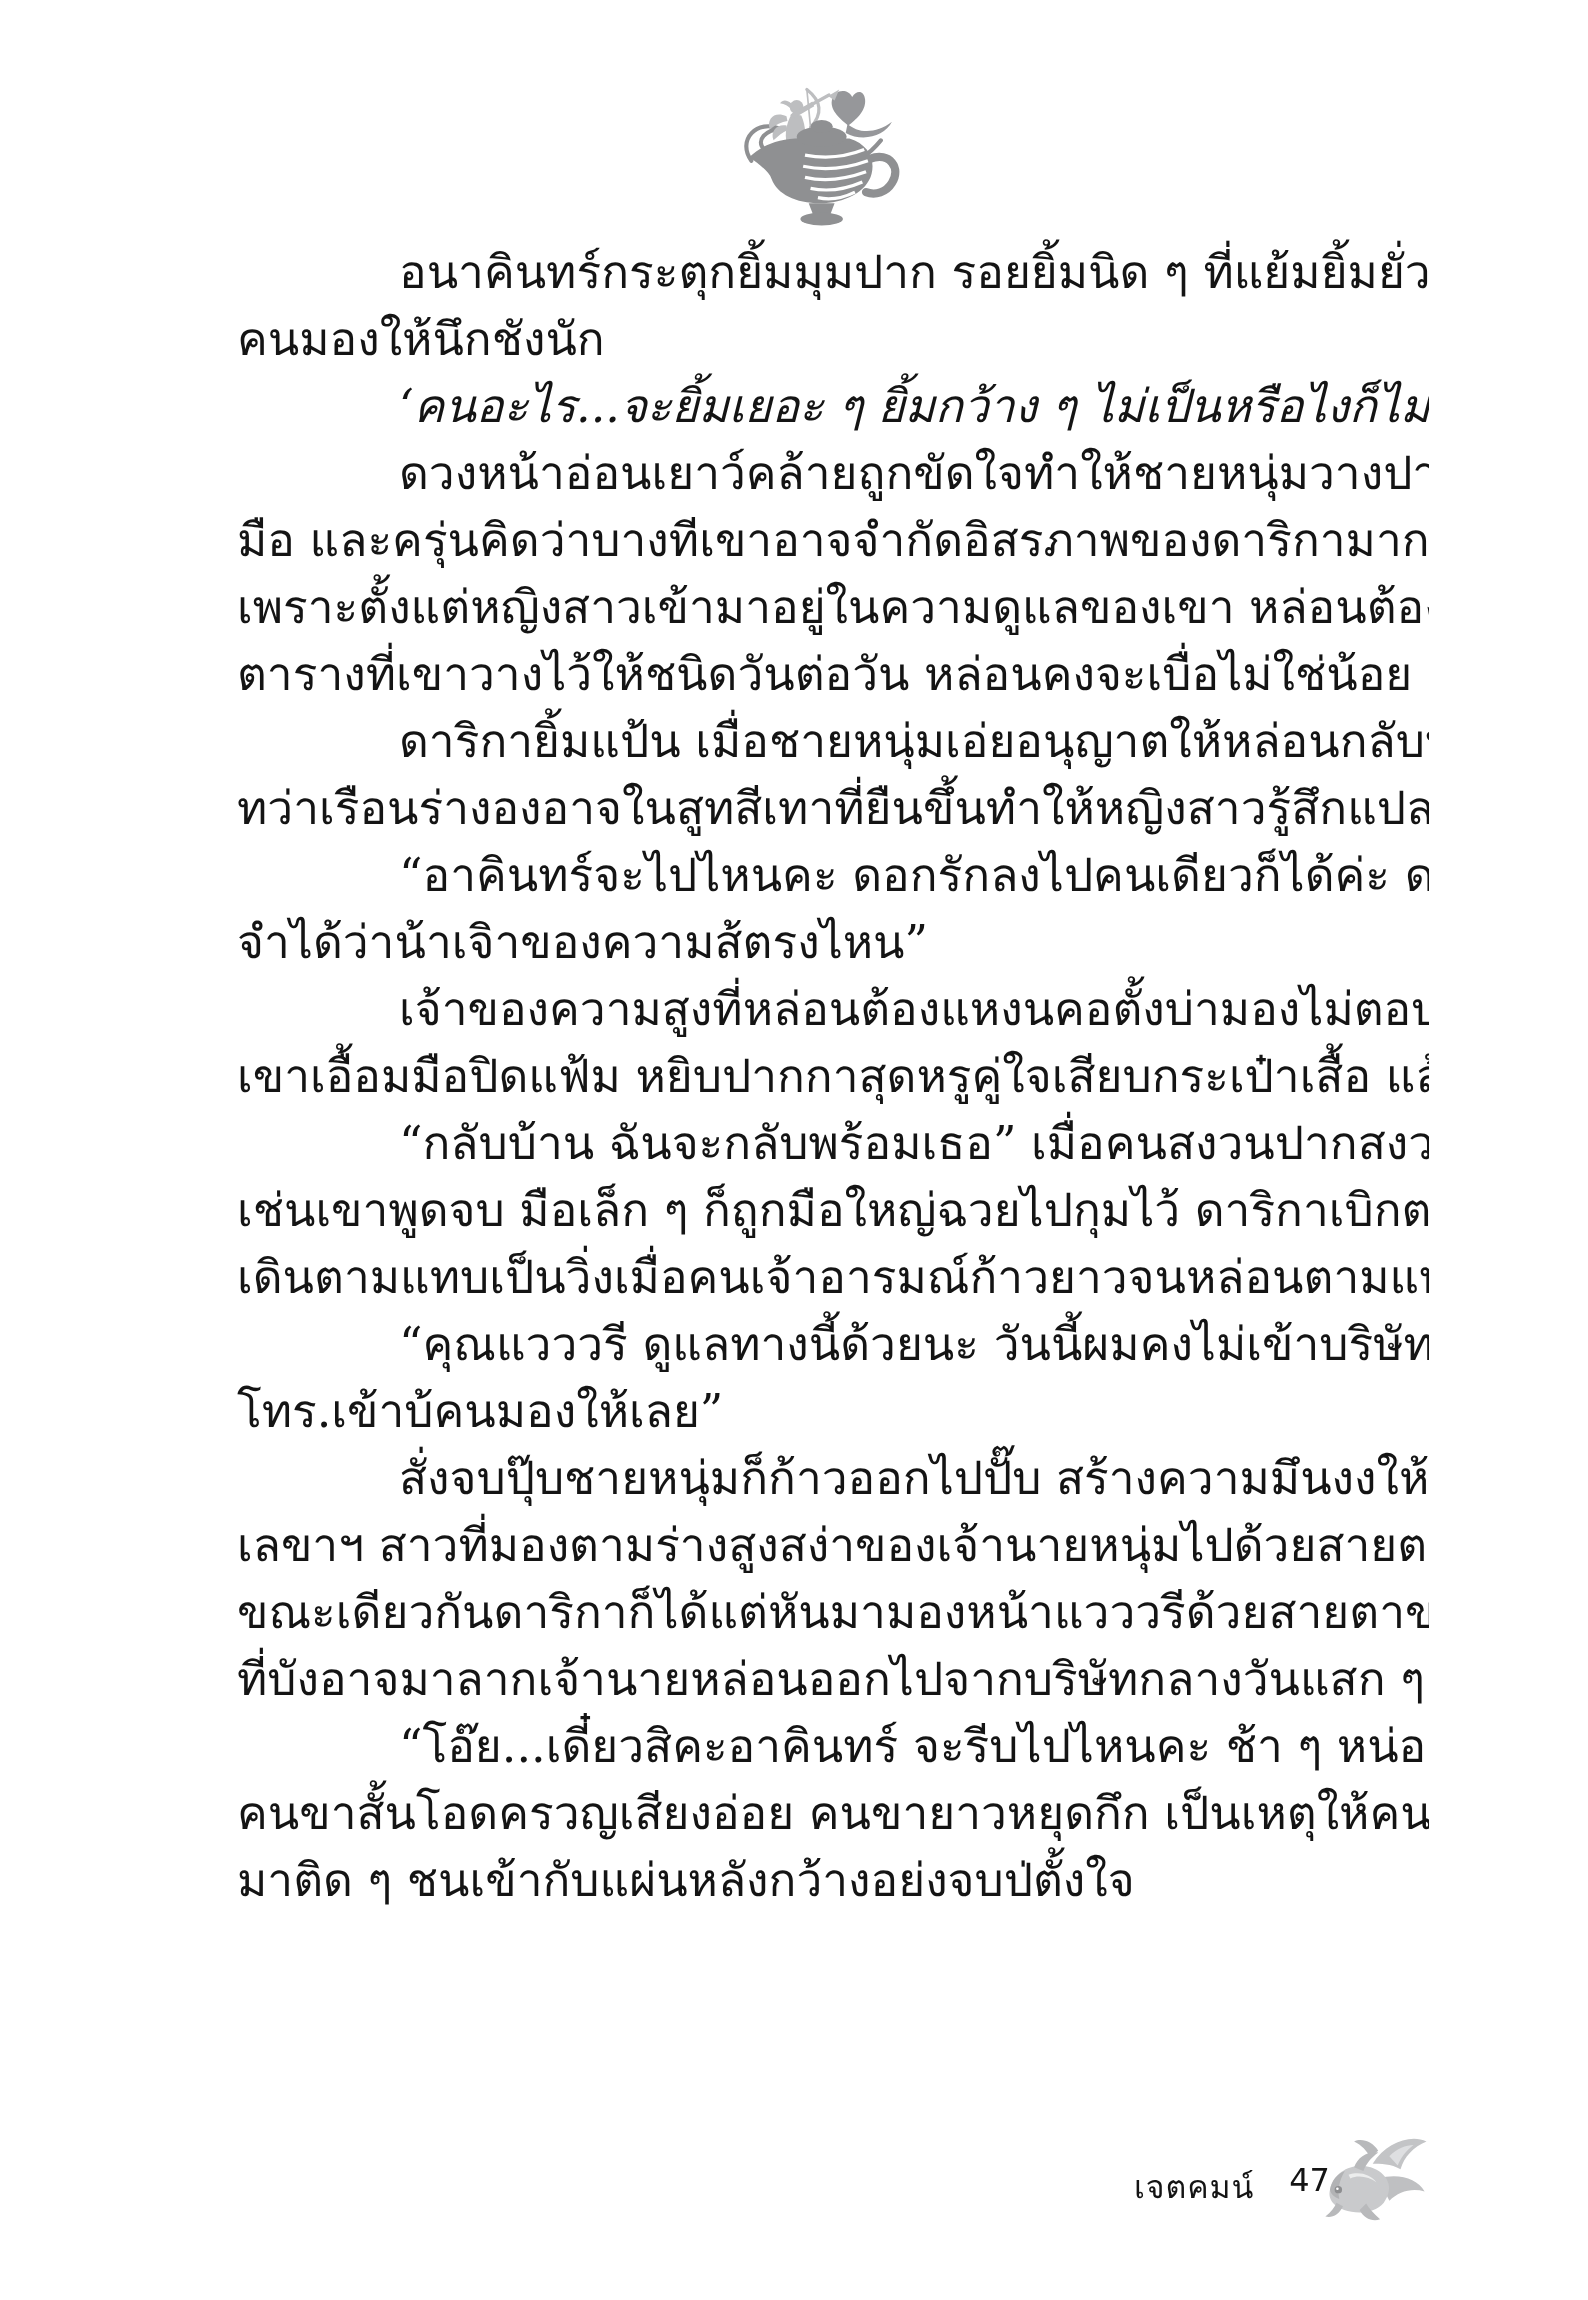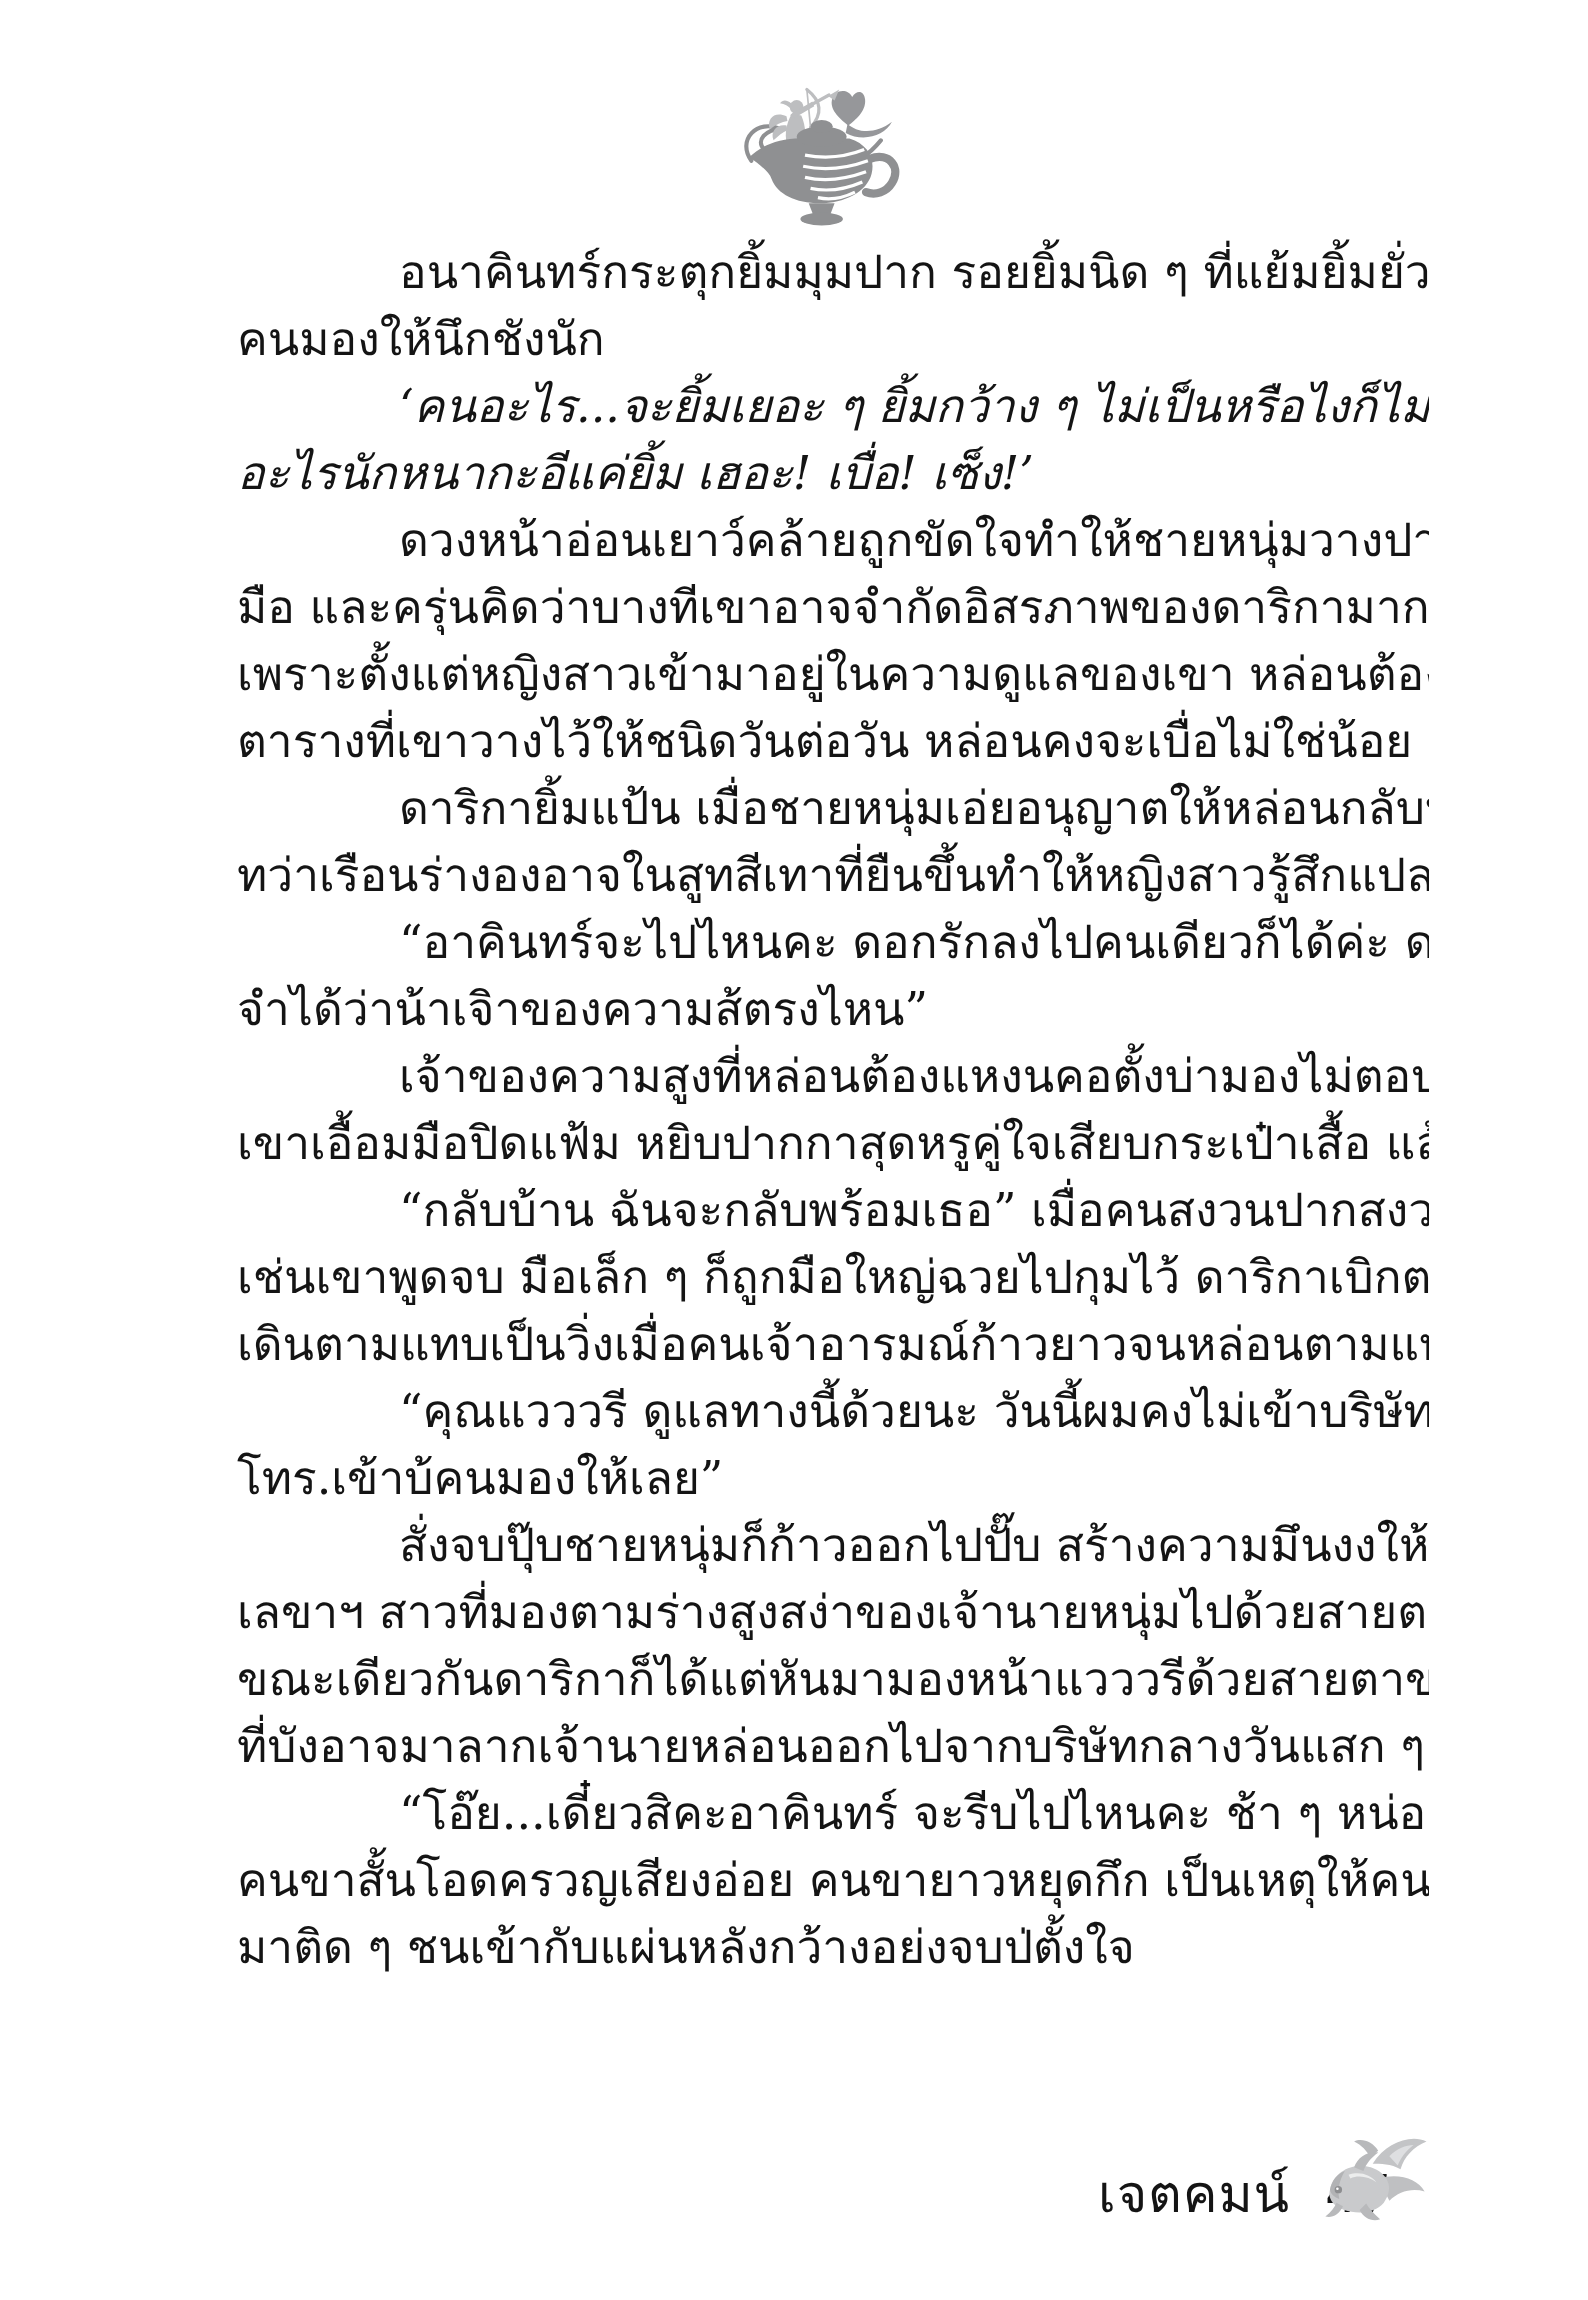--- a/index.html
+++ b/index.html
@@ -26,25 +26,25 @@
     width: 1192px;
     font-size: 46px;
     line-height: 67px;
   }
   .line { white-space: nowrap; overflow: hidden; }
   .line.indent { padding-left: 162px; }
   .line.italic { font-style: italic; }
   .footer {
     position: absolute;
     top: 2161px;
-    left: 1098px;
+    left: 1134px;
     height: 65px;
     display: flex;
-    align-items: center;
-    font-size: 52px;
+    align-items: flex-start;
+    font-size: 32px;
   }
   .footer .title { letter-spacing: 0.9px; }
   .footer .pagenum { margin-left: 35px; font-family: "DejaVu Sans", "Liberation Sans", sans-serif; }
   .fish {
     position: absolute;
     top: 2132px;
     left: 1317px;
     width: 116px;
     height: 93px;
   }
@@ -94,21 +94,20 @@
         <path d="M76,114 C96,118 116,114 132,107"></path>
         <path d="M84,124 C98,127 112,124 124,118"></path>
       </g>
     </svg>
   </span>
 
   <div class="text-block">
       <div class="line indent">อนาคินทร์กระตุกยิ้มมุมปาก รอยยิ้มนิด ๆ ที่แย้มยิ้มยั่วอารมณ์</div>
       <div class="line">คนมองให้นึกชังนัก</div>
       <div class="line indent italic">‘คนอะไร...จะยิ้มเยอะ ๆ ยิ้มกว้าง ๆ ไม่เป็นหรือไงก็ไม่รู้ กลัว</div>
-      <div class="line italic">อะไรนักหนากะอีแค่ยิ้ม เฮอะ! เบื่อ! เซ็ง!’</div>
       <div class="line indent">ดวงหน้าอ่อนเยาว์คล้ายถูกขัดใจทำให้ชายหนุ่มวางปากกาใน</div>
       <div class="line">มือ และครุ่นคิดว่าบางทีเขาอาจจำกัดอิสรภาพของดาริกามากเกินไป</div>
       <div class="line">เพราะตั้งแต่หญิงสาวเข้ามาอยู่ในความดูแลของเขา หล่อนต้องปฏิบัติตาม</div>
       <div class="line">ตารางที่เขาวางไว้ให้ชนิดวันต่อวัน หล่อนคงจะเบื่อไม่ใช่น้อย วันนี้ก็อีก...</div>
       <div class="line indent">ดาริกายิ้มแป้น เมื่อชายหนุ่มเอ่ยอนุญาตให้หล่อนกลับบ้าน แต่</div>
       <div class="line">ทว่าเรือนร่างองอาจในสูทสีเทาที่ยืนขึ้นทำให้หญิงสาวรู้สึกแปลกใจ</div>
       <div class="line indent">“อาคินทร์จะไปไหนคะ ดอกรักลงไปคนเดียวก็ได้ค่ะ ดอกรัก</div>
       <div class="line">จำได้ว่าน้าเจิาของความส้ตรงไหน”</div>
       <div class="line indent">เจ้าของความสูงที่หล่อนต้องแหงนคอตั้งบ่ามองไม่ตอบในทันที</div>
       <div class="line">เขาเอื้อมมือปิดแฟ้ม หยิบปากกาสุดหรูคู่ใจเสียบกระเป๋าเสื้อ แล้วเดินออก</div>

